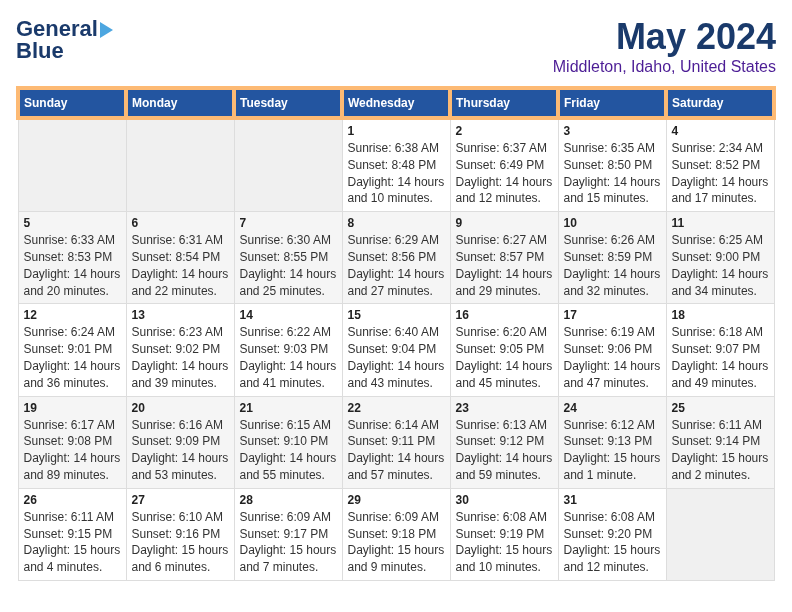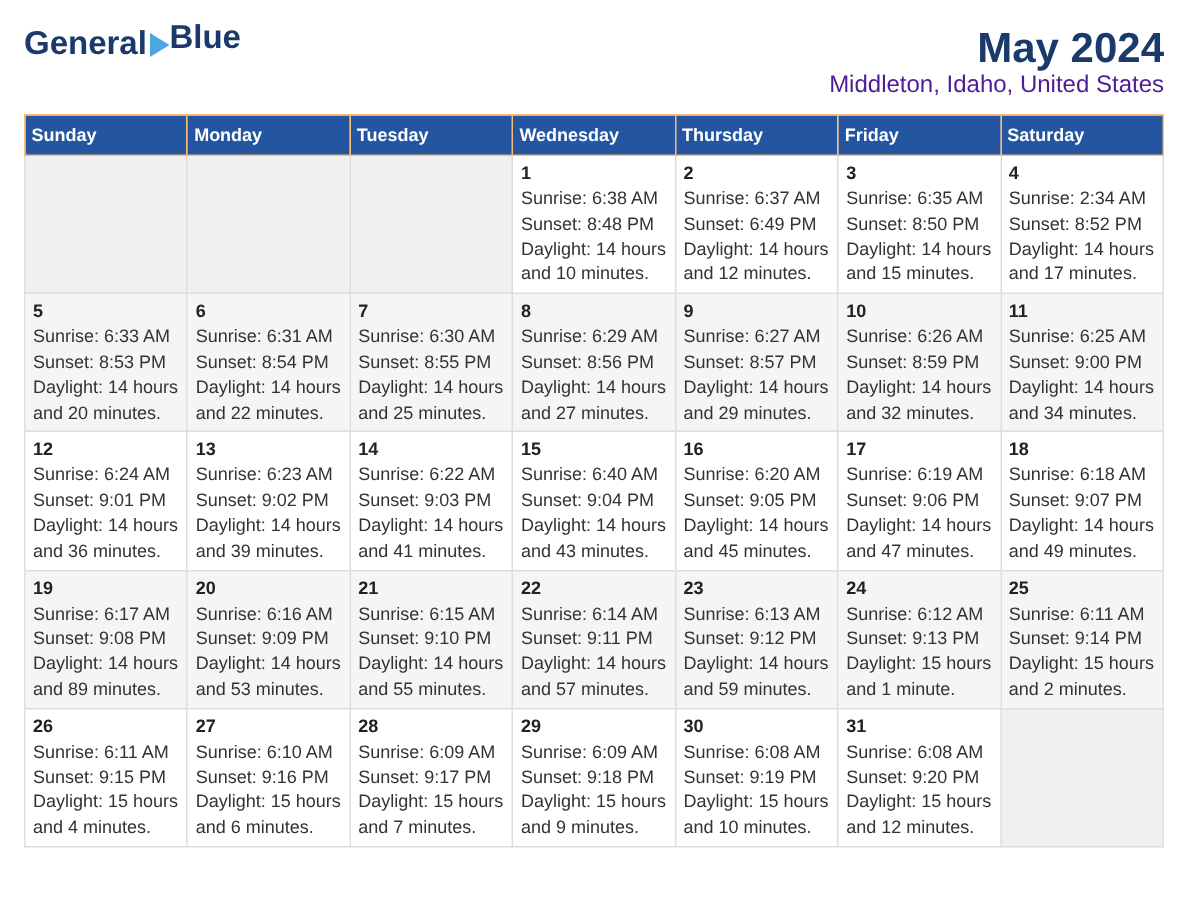--- a/index.html
+++ b/index.html
@@ -11,42 +11,42 @@
       padding: 16px;
     }
     .header-area {
       display: flex;
       justify-content: space-between;
       align-items: flex-start;
       margin-bottom: 10px;
     }
     .logo {
       display: flex;
-      flex-direction: row;
+      flex-direction: column;
       align-items: flex-start;
     }
     .logo-line {
       display: flex; align-items: center; gap: 0;
     }
     .logo-g { font-size: 22px; font-weight: bold; color: #1a3a6b; }
     .logo-arrow-inline {
       display: inline-block;
       width: 0; height: 0;
       border-top: 8px solid transparent;
       border-bottom: 8px solid transparent;
       border-left: 13px solid #4da6e0;
       margin-left: 2px;
       margin-top: 2px;
       vertical-align: middle;
     }
     .title-area {
       text-align: right;
     }
     .main-title {
-      font-size: 28px;
+      font-size: 36px;
       font-weight: bold;
       color: #1a3a6b;
     }
     .subtitle {
       font-size: 16px;
       color: #4c1d95;
     }
     .calendar {
       width: 100%;
       border-collapse: collapse;
@@ -54,21 +54,21 @@
     }
     .calendar thead tr {
       background: #2355a0;
       color: #fff;
     }
     .calendar thead th {
       padding: 6px 4px;
       text-align: left;
       font-size: 12px;
       font-weight: bold;
-      border: 1px solid #fdba74;
+      border: 4px solid #fdba74;
     }
     .calendar tbody tr {
       border-bottom: 1px solid #ccc;
     }
     .calendar tbody td {
       border: 1px solid #ddd;
       padding: 4px 5px;
       vertical-align: top;
       width: calc(100% / 7);
       min-height: 80px;

